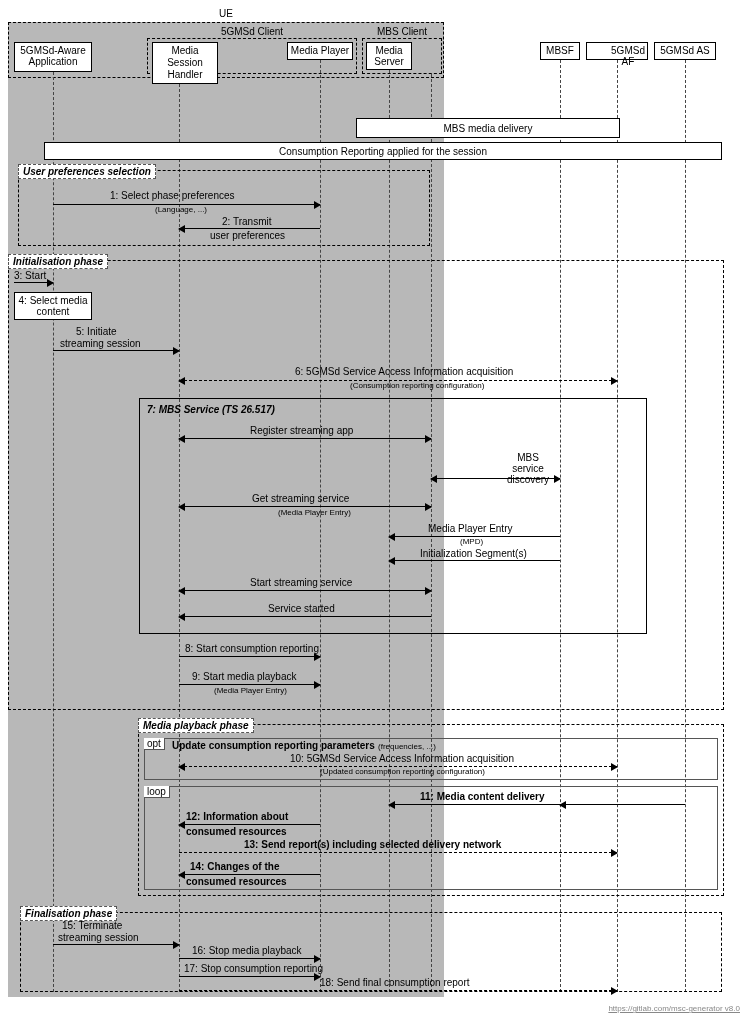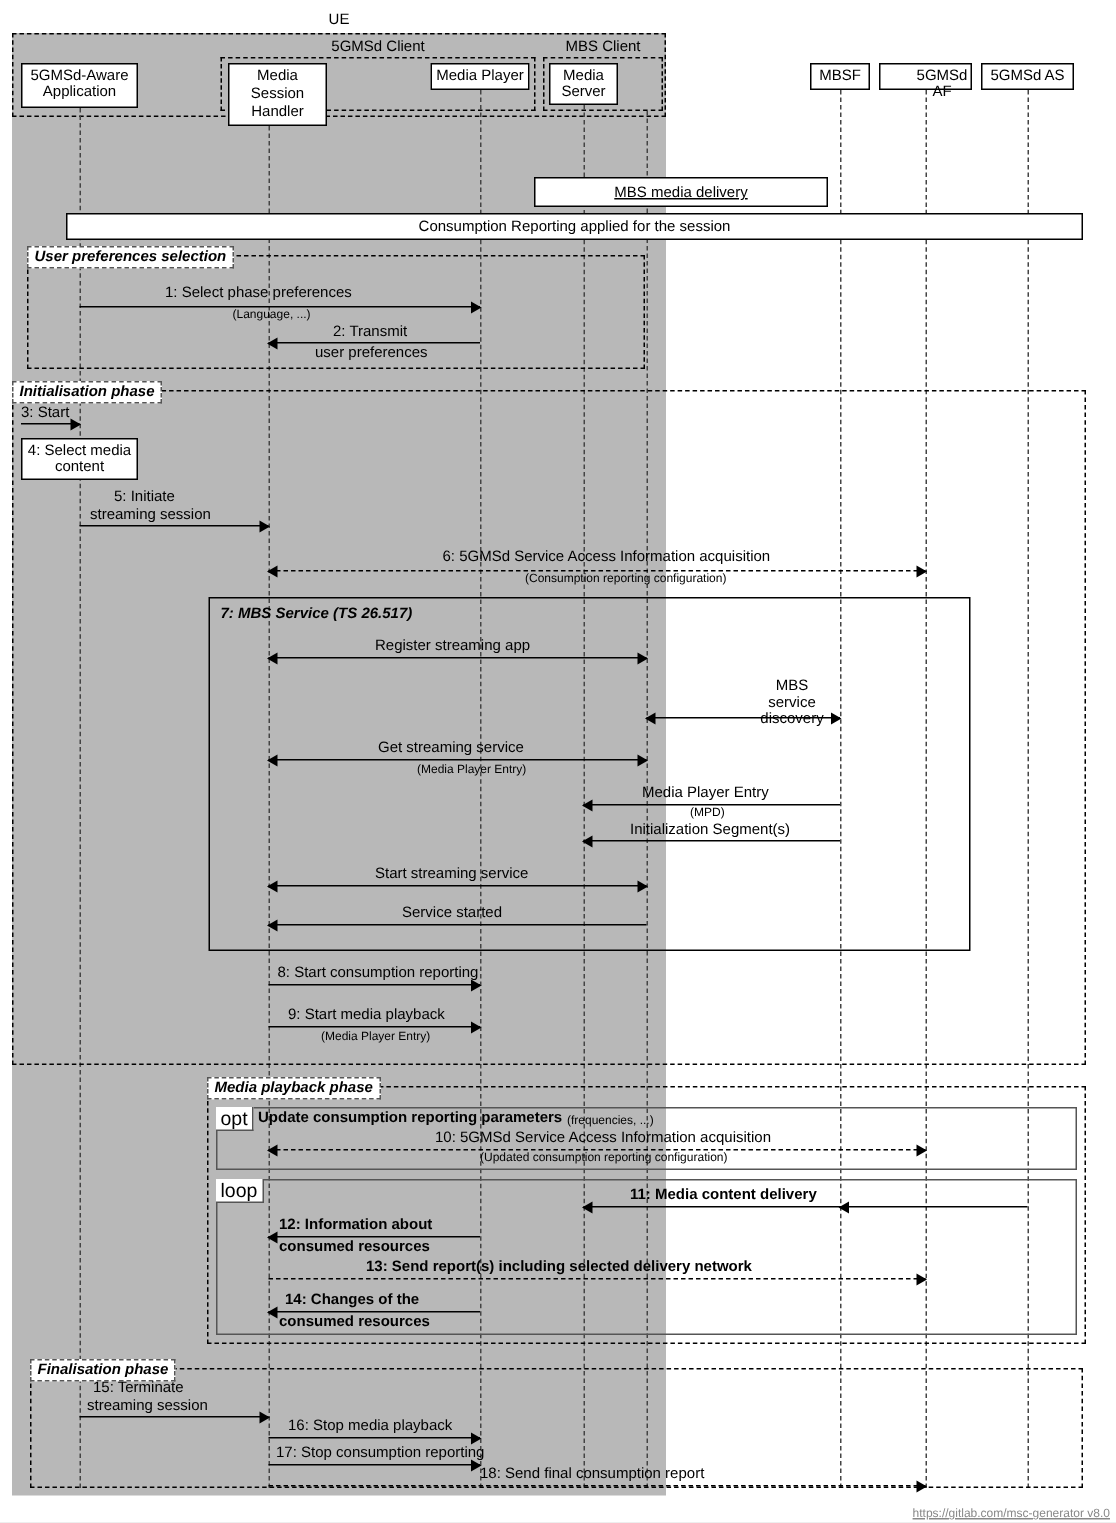--- a/index.html
+++ b/index.html
@@ -51,21 +51,21 @@
     border: 1.5px solid #000;
     box-sizing: border-box;
   }
   .fragment {
     position: absolute;
     border: 1px solid #555;
     box-sizing: border-box;
   }
   .fragtag {
     position: absolute;
-    font-size: 13px;
+    font-size: 10px;
     border: 1px solid #555;
     border-top: none;
     border-left: none;
     padding: 0 3px;
     background: #fff;
   }
   .label {
     position: absolute;
     font-size: 10px;
     white-space: nowrap;
@@ -141,21 +141,21 @@
 
   <div class="lifeline" style="left:53px; top:72px; height:920px;"></div>
   <div class="lifeline" style="left:179px; top:84px; height:908px;"></div>
   <div class="lifeline" style="left:320px; top:60px; height:932px;"></div>
   <div class="lifeline" style="left:389px; top:70px; height:922px;"></div>
   <div class="lifeline" style="left:431px; top:74px; height:918px;"></div>
   <div class="lifeline" style="left:560px; top:60px; height:932px;"></div>
   <div class="lifeline" style="left:617px; top:60px; height:932px;"></div>
   <div class="lifeline" style="left:685px; top:60px; height:932px;"></div>
 
-  <div class="box" style="left:356px; top:118px; width:196px; height:20px; line-height:16px;text-decoration:underline;">MBS media delivery</div>
+  <div class="box" style="left:356px; top:118px; width:264px; height:20px; line-height:16px;">MBS media delivery</div>
   <div class="box" style="left:44px; top:142px; width:678px; height:18px; line-height:14px;">Consumption Reporting applied for the session</div>
 
   <div class="dashbox" style="left:18px; top:170px; width:412px; height:76px;"></div>
   <div class="tag italic" style="left:18px; top:164px;">User preferences selection</div>
   <div class="msg arrow-r" style="left:53px; top:204px; width:267px;"></div>
   <div class="label" style="left:110px; top:190px;">1: Select phase preferences</div>
   <div class="sublabel" style="left:155px; top:205px;">(Language, ...)</div>
   <div class="msg arrow-l" style="left:179px; top:228px; width:141px;"></div>
   <div class="label" style="left:222px; top:216px;">2: Transmit</div>
   <div class="label" style="left:210px; top:230px;">user preferences</div>

